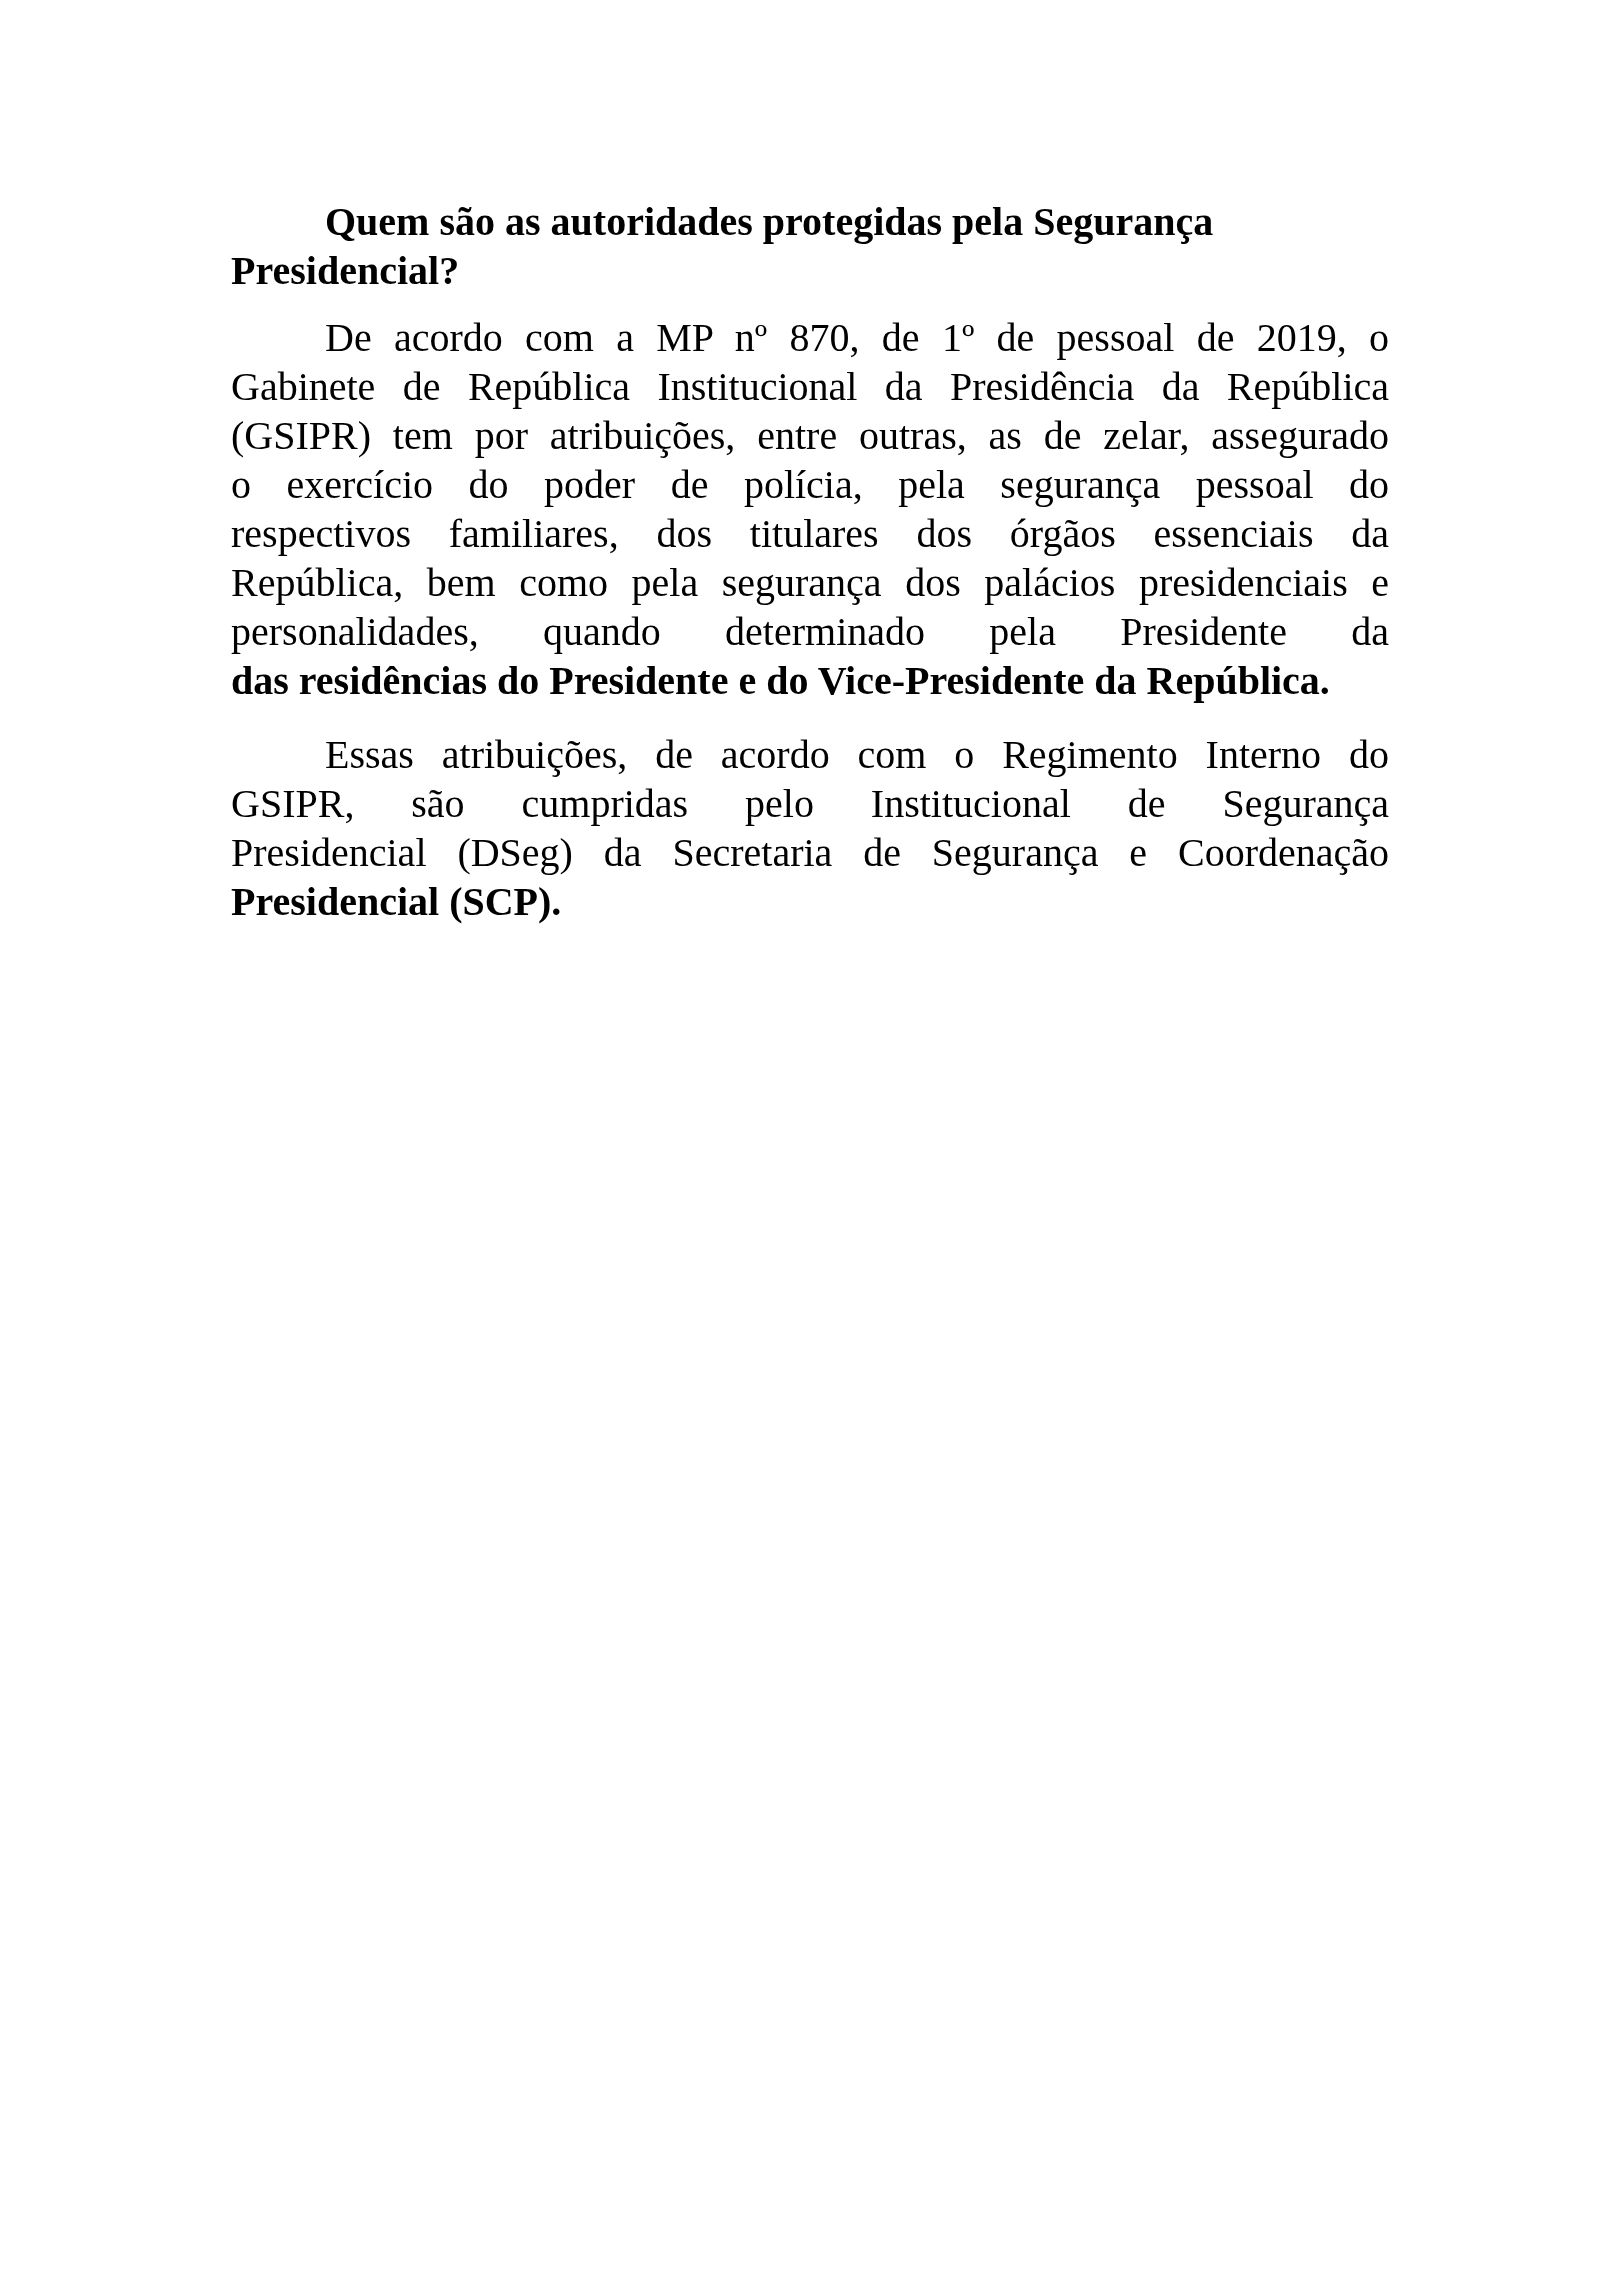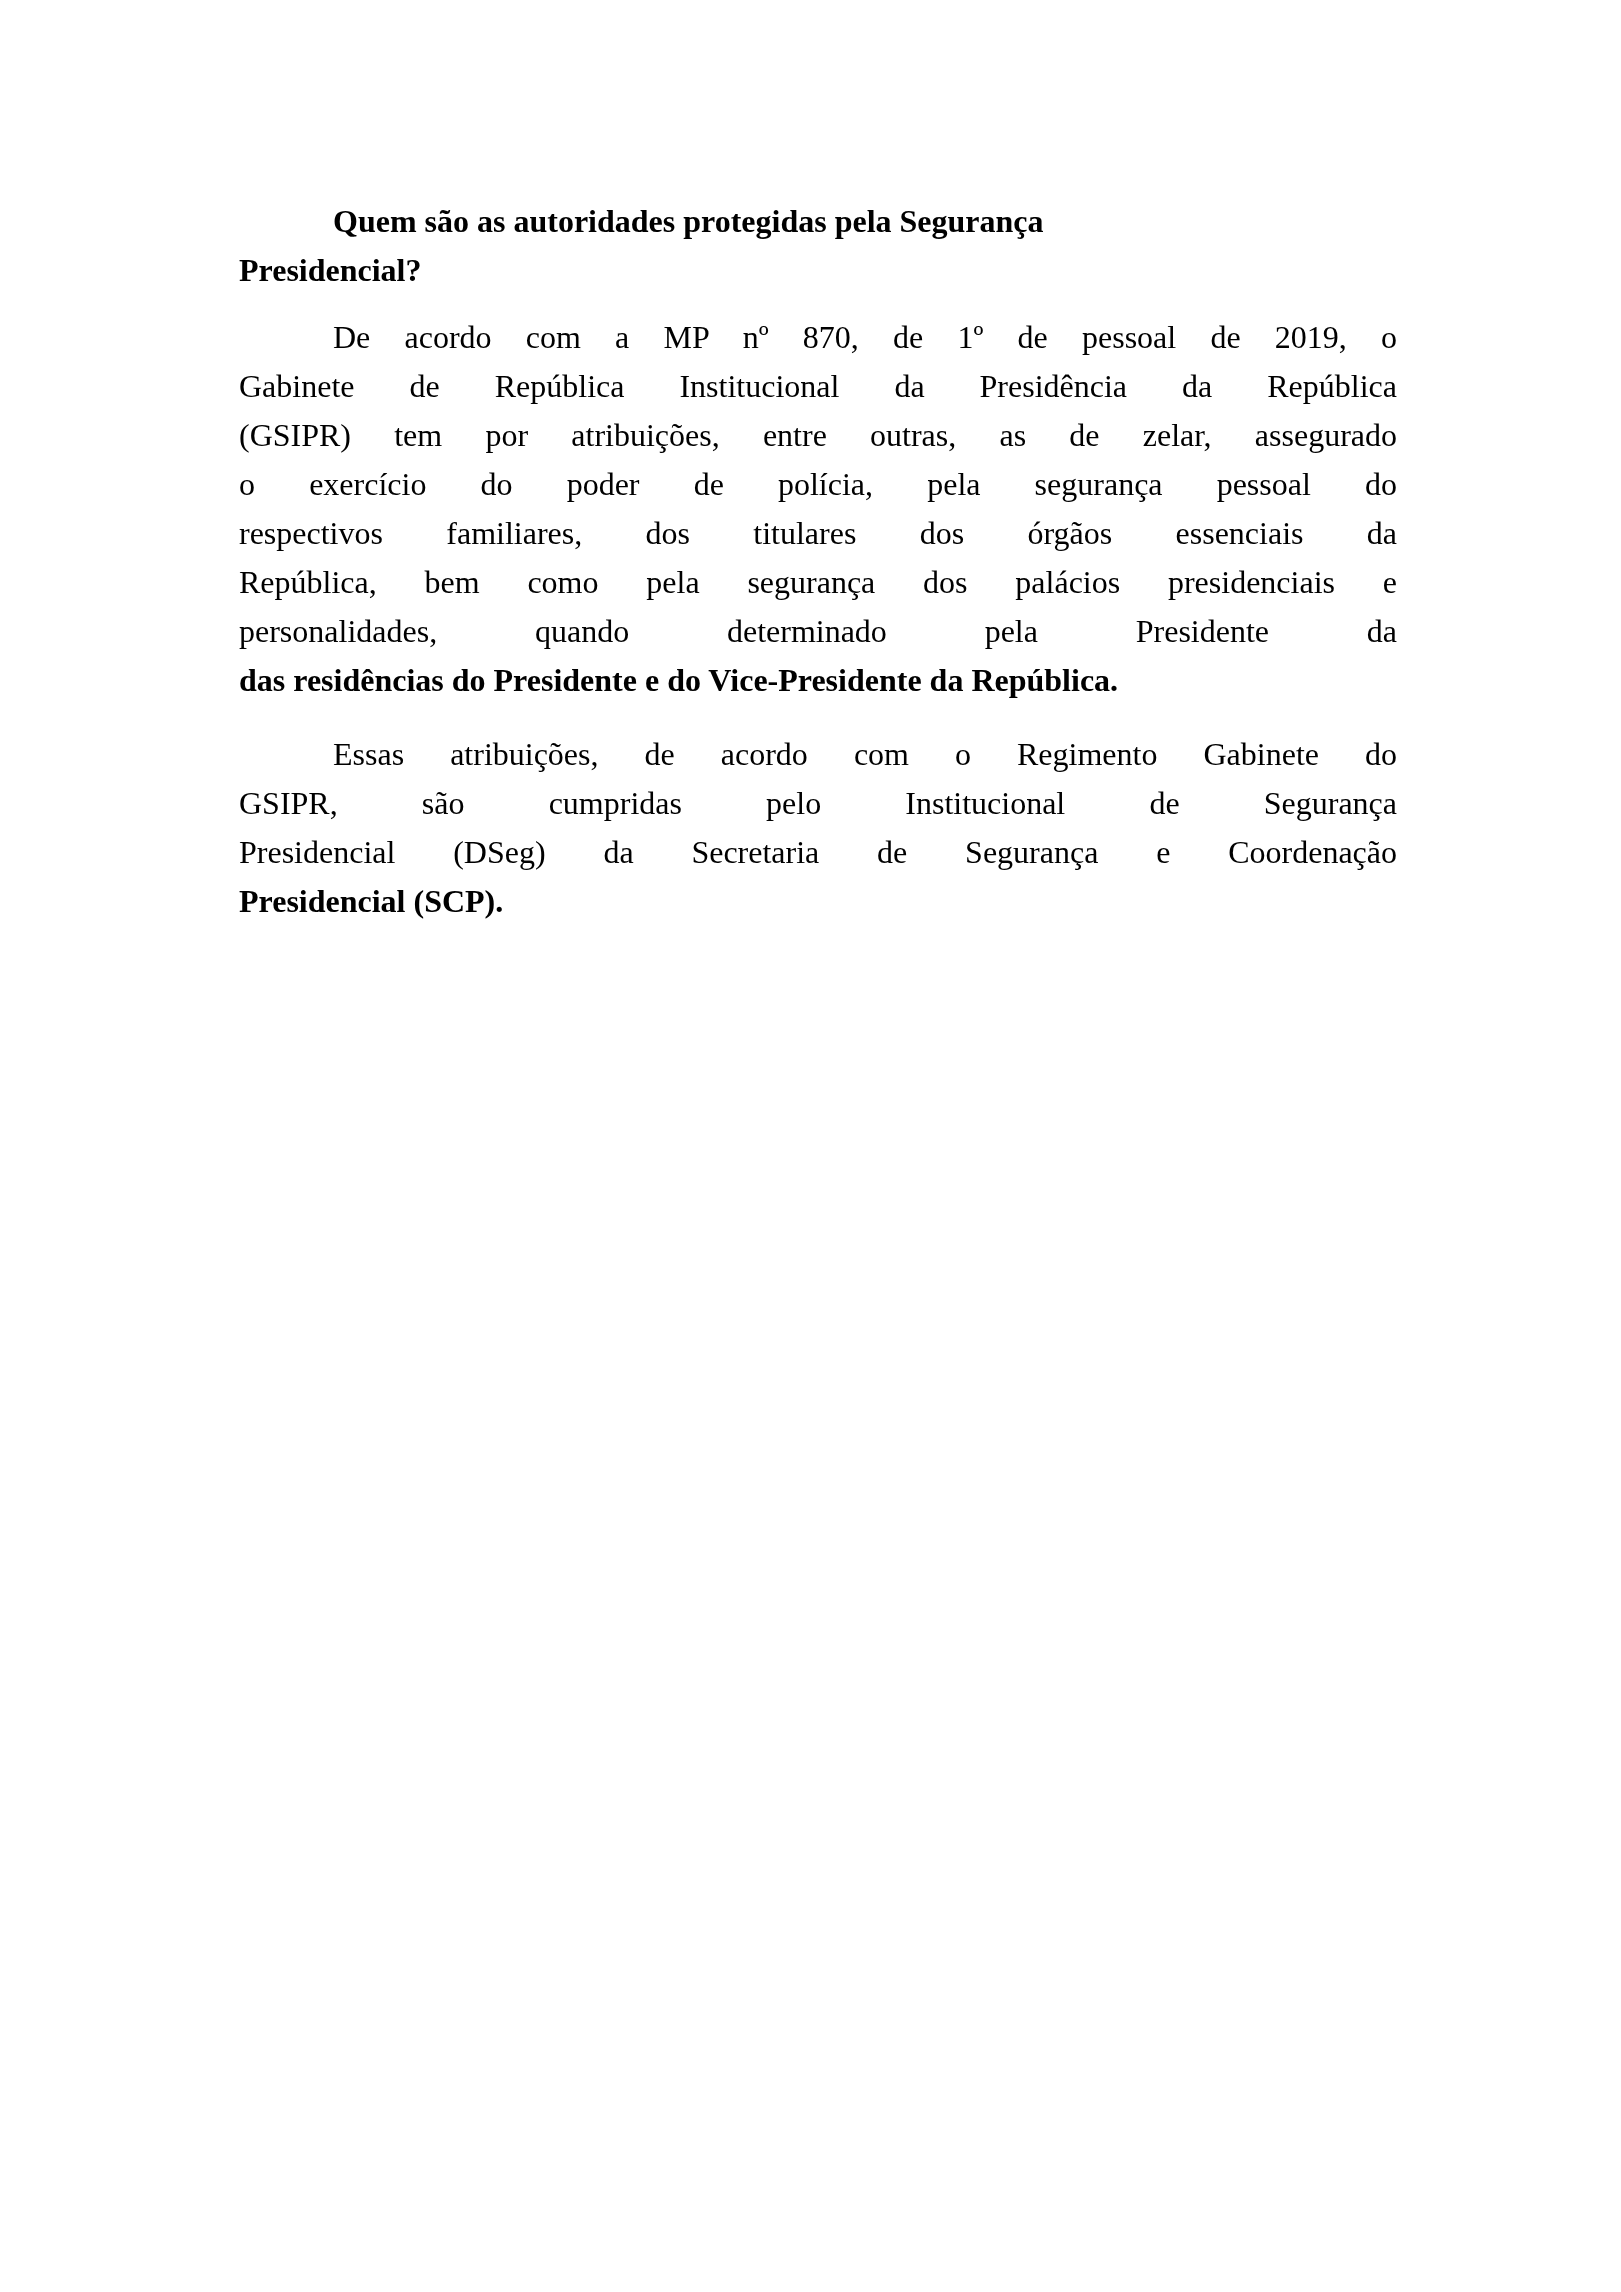--- a/index.html
+++ b/index.html
@@ -21,23 +21,22 @@
     top: 0;
     width: 1621px;
     height: 2293px;
     background: #ffffff;
   }
   .content {
     position: absolute;
     left: 231px;
     top: 197px;
     width: 1158px;
-    font-size: 32px;
+    font-size: 40px;
     line-height: 49px;
-    margin-left: 8px;
   }
   .heading {
     font-weight: bold;
     margin: 0 0 17.6px 0;
   }
   .heading .line {
     text-align: left;
   }
   .para {
     margin: 0 0 25.5px 0;
@@ -67,20 +66,20 @@
         <div class="line first">De acordo com a MP nº 870, de 1º de pessoal de 2019, o</div>
         <div class="line">Gabinete de República Institucional da Presidência da República</div>
         <div class="line">(GSIPR) tem por atribuições, entre outras, as de zelar, assegurado</div>
         <div class="line">o exercício do poder de polícia, pela segurança pessoal do</div>
         <div class="line">respectivos familiares, dos titulares dos órgãos essenciais da</div>
         <div class="line">República, bem como pela segurança dos palácios presidenciais e</div>
         <div class="line">personalidades, quando determinado pela Presidente da</div>
         <div class="line last">das residências do Presidente e do Vice-Presidente da República.</div>
       </div>
     <div class="para">
-        <div class="line first">Essas atribuições, de acordo com o Regimento Gabinete do</div>
+        <div class="line first">Essas atribuições, de acordo com o Regimento Interno do</div>
         <div class="line">GSIPR, são cumpridas pelo Institucional de Segurança</div>
         <div class="line">Presidencial (DSeg) da Secretaria de Segurança e Coordenação</div>
         <div class="line last">Presidencial (SCP).</div>
       </div>
   </div>
 </div>
 
 
 </body></html>

